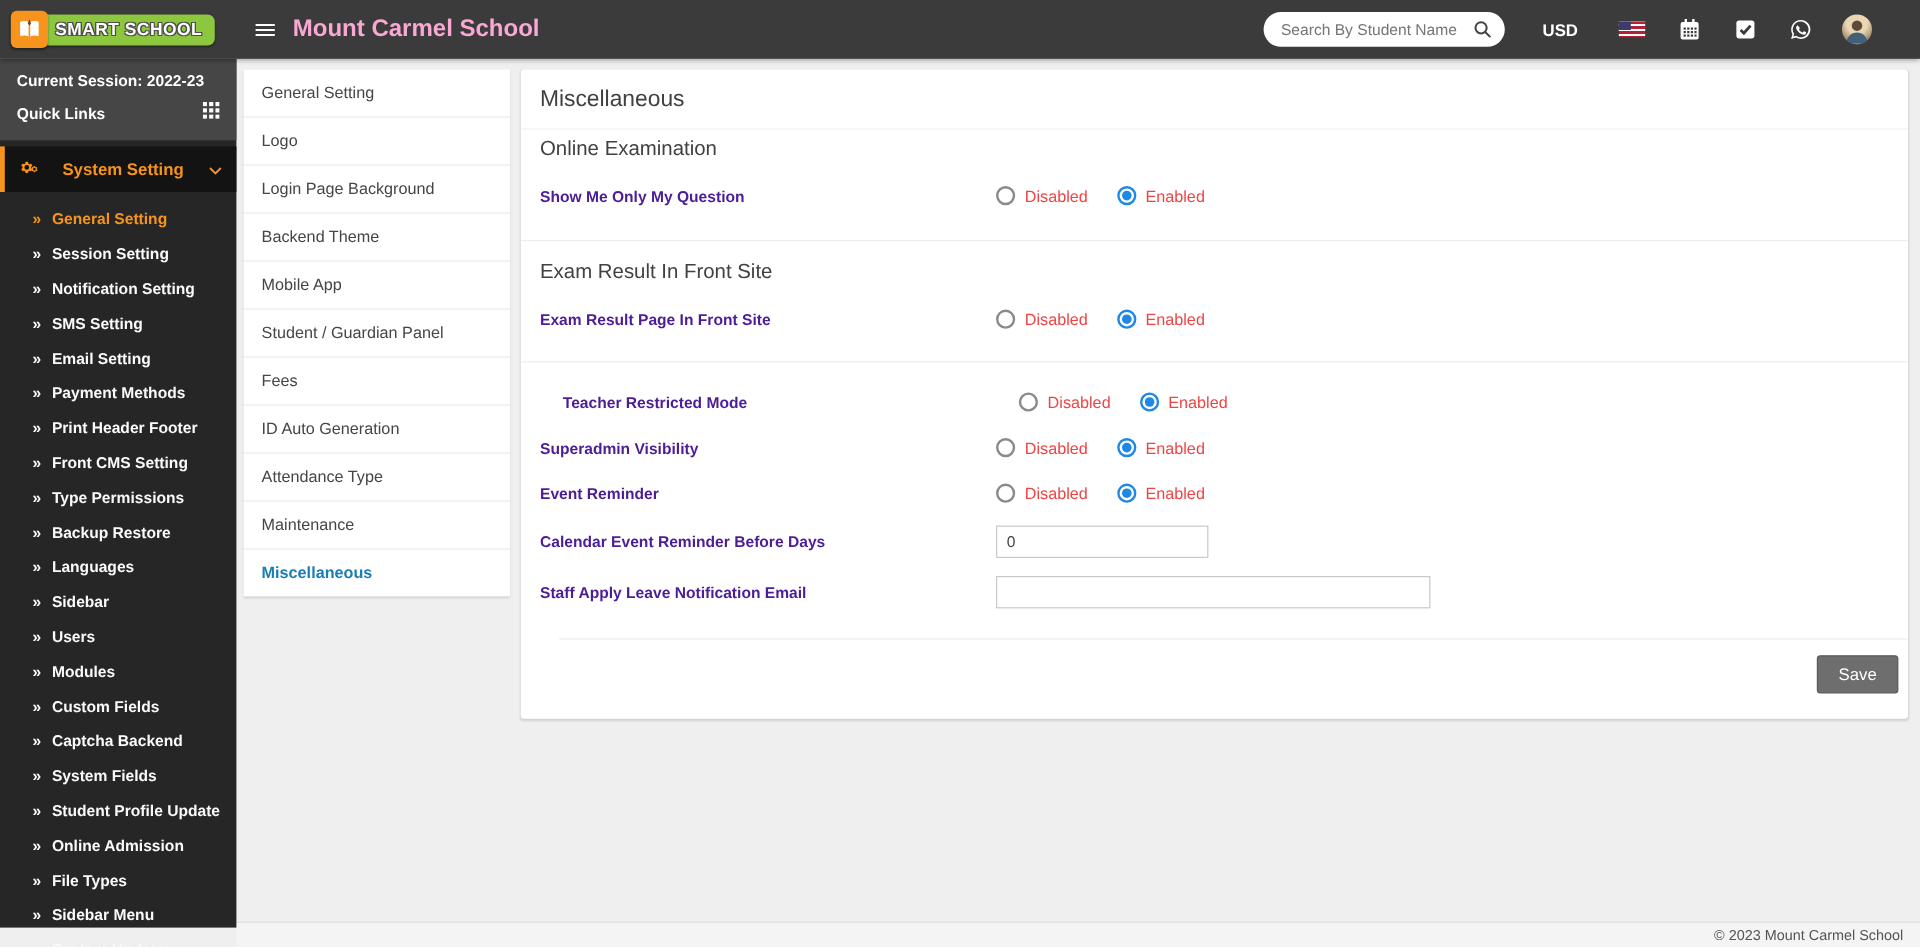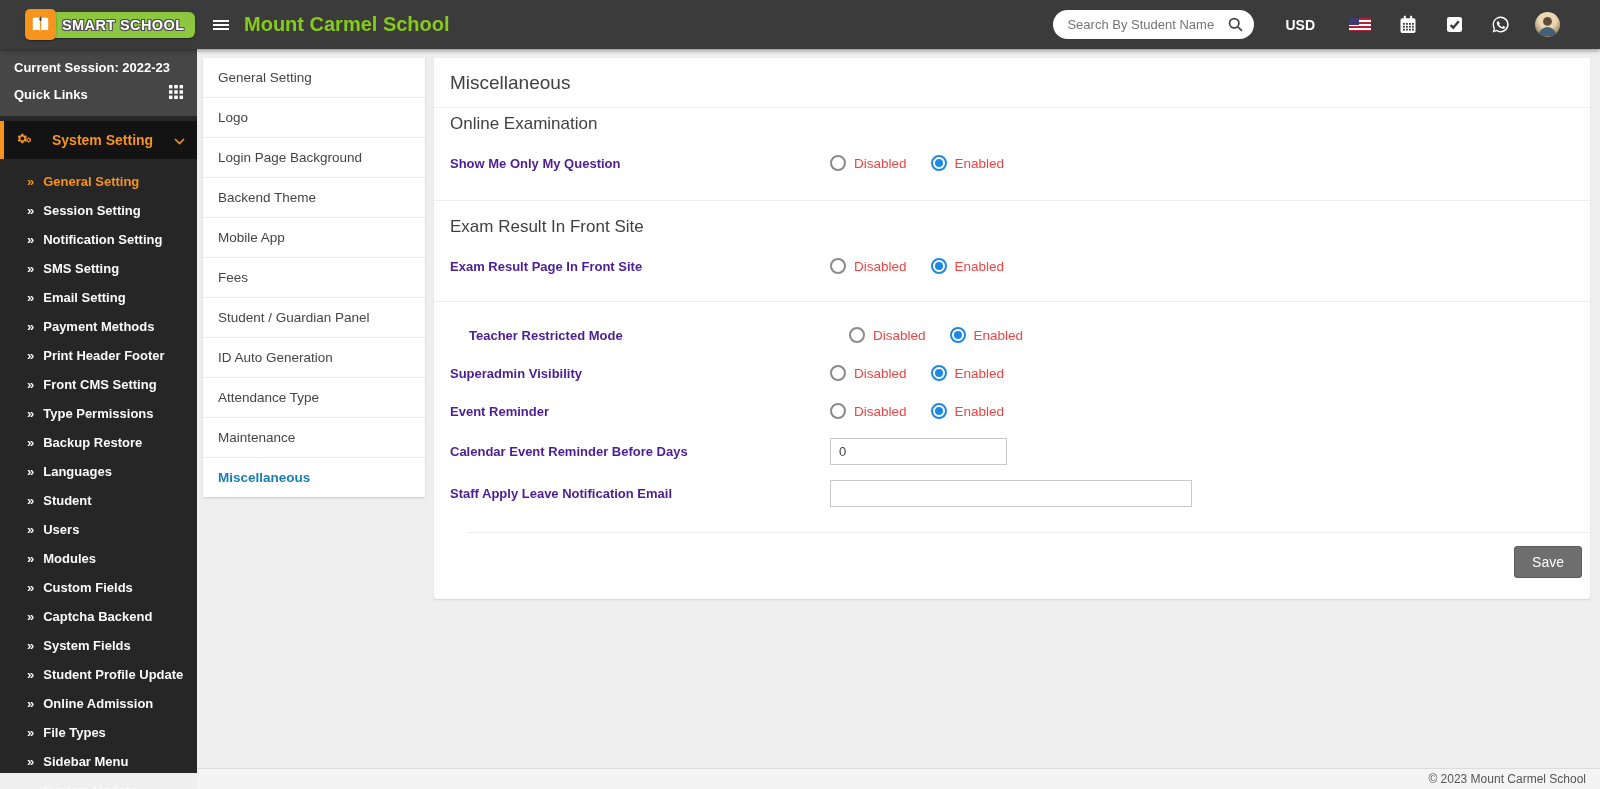--- a/index.html
+++ b/index.html
@@ -9,35 +9,35 @@
     font-family:"Liberation Sans", sans-serif; color:#434343;
   }
 
   
   .topbar {
     position:absolute; top:0; left:0; right:0; height:49px;
     background:#3b3b3b; display:flex; align-items:center; z-index:10;
     box-shadow:0 2px 4px rgba(0,0,0,.35);
   }
   .logo-area { flex:0 0 197px; height:49px; display:flex; align-items:center; padding-left:9px; }
-  .logo-wrap { position:relative; display:flex; align-items:center;margin-left:16px; }
+  .logo-wrap { position:relative; display:flex; align-items:center; }
   .book-badge {
     width:31px; height:31px; background:#f7941e; border-radius:5px; z-index:2;
     display:flex; align-items:center; justify-content:center; box-shadow:0 1px 2px rgba(0,0,0,.4);
   }
   .logo-pill {
     margin-left:-9px; background:#8dc63f; border-radius:6px;
     padding:5px 11px 5px 15px; color:#fff; font-weight:bold; font-size:14.5px;
     letter-spacing:.4px; white-space:nowrap;
     text-shadow:-1px -1px 0 #4e4e4e, 1px -1px 0 #4e4e4e, -1px 1px 0 #4e4e4e, 1px 1px 0 #4e4e4e;
     box-shadow:0 1px 2px rgba(0,0,0,.4);
   }
   .hamburger { margin-left:16px; width:16px; height:10px; cursor:pointer;
     background:linear-gradient(#fff 0 2px, transparent 2px 4px, #fff 4px 6px, transparent 6px 8px, #fff 8px 10px); }
-  .school-title { margin-left:15px; font-size:20px; font-weight:bold; color:#84cc16; }
+  .school-title { margin-left:15px; font-size:20px; font-weight:bold; color:#f9a8d4; }
 
   .topbar-right { margin-left:auto; display:flex; align-items:center; padding-right:40px; }
   .search-pill {
     width:201px; height:29px; background:#fff; border-radius:15px;
     display:flex; align-items:center; padding:0 8px 0 14px;
   }
   .search-pill input { border:0; outline:0; flex:1; min-width:0; font-size:13px; color:#666; background:transparent;
     font-family:"Liberation Sans", sans-serif; }
   .search-btn { background:none; border:0; cursor:pointer; display:flex; align-items:center; padding:2px; }
   .usd-label { margin-left:31px; color:#fff; font-weight:bold; font-size:14px; cursor:pointer; }
@@ -262,21 +262,21 @@
         <span>Backup Restore</span>
       </a>
 
       <a class="side-item">
         <span class="dchev">»</span>
         <span>Languages</span>
       </a>
 
       <a class="side-item">
         <span class="dchev">»</span>
-        <span>Student</span>
+        <span>Sidebar</span>
       </a>
 
       <a class="side-item">
         <span class="dchev">»</span>
         <span>Users</span>
       </a>
 
       <a class="side-item">
         <span class="dchev">»</span>
         <span>Modules</span>
@@ -340,25 +340,25 @@
 
     <div class="tab-item">
       <span>Backend Theme</span>
     </div>
 
     <div class="tab-item">
       <span>Mobile App</span>
     </div>
 
     <div class="tab-item">
+      <span>Student / Guardian Panel</span>
+    </div>
+
+    <div class="tab-item">
       <span>Fees</span>
-    </div>
-
-    <div class="tab-item">
-      <span>Student / Guardian Panel</span>
     </div>
 
     <div class="tab-item">
       <span>ID Auto Generation</span>
     </div>
 
     <div class="tab-item">
       <span>Attendance Type</span>
     </div>
 

